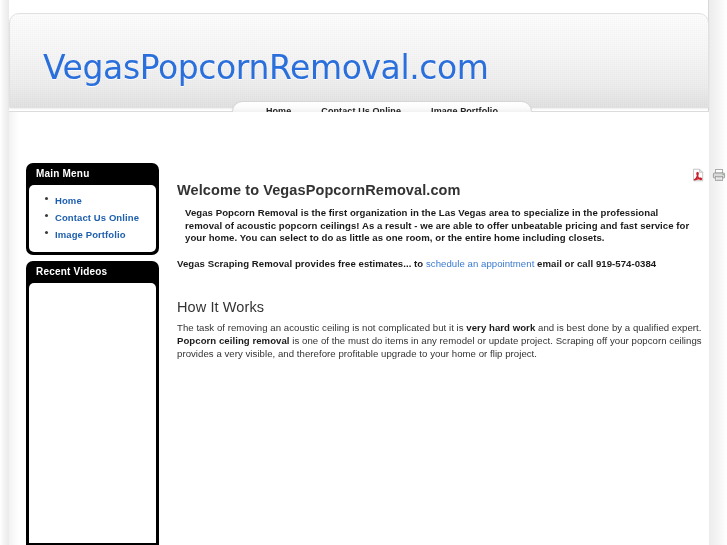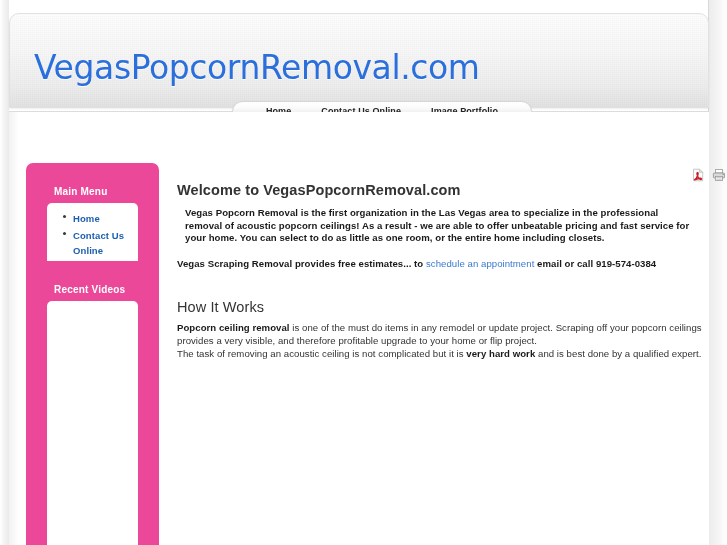--- a/index.html
+++ b/index.html
@@ -62,21 +62,21 @@
   .header-noise {
     position: absolute;
     inset: 0;
     background-image:
       repeating-linear-gradient(0deg, rgba(0,0,0,0.012) 0px, rgba(0,0,0,0.012) 1px, transparent 1px, transparent 2px),
       repeating-linear-gradient(90deg, rgba(0,0,0,0.012) 0px, rgba(0,0,0,0.012) 1px, transparent 1px, transparent 2px);
     pointer-events: none;
   }
   .site-logo {
     position: absolute;
-    left: 24px;
+    left: 33px;
     top: 34px;
     font-family: "DejaVu Sans", sans-serif;
     font-size: 33px;
     font-weight: 400;
     letter-spacing: -0.4px;
     color: #2a6fdb;
     white-space: nowrap;
     text-shadow: 0 1px 0 rgba(255,255,255,0.8);
   }
 
@@ -142,24 +142,24 @@
     width: 10px;
     height: 433px;
     background: linear-gradient(to right, #f2f2f2 0%, #fafafa 60%, #ffffff 100%);
   }
 
   
   .module {
     position: absolute;
     left: 26px;
     width: 133px;
-    background: #ec4899;
+    background: #000000;
     border-radius: 7px;
     box-sizing: border-box;
-    padding: 18px;
+    padding: 0;
     overflow: hidden;
   }
   .module-title {
     color: #ffffff;
     font-size: 10px;
     font-weight: bold;
     padding: 5px 0 5px 10px;
     line-height: 12px;
     letter-spacing: 0.2px;
   }
@@ -347,22 +347,22 @@
 
     <p class="intro">Vegas Popcorn Removal is the first organization in the Las Vegas area to specialize in the professional removal of acoustic popcorn ceilings!  As a result - we are able to offer unbeatable pricing and fast service for your home.  You can select to do as little as one room, or the entire home including closets.</p>
 
     <p class="estimates">
       <span>Vegas Scraping Removal provides free estimates... to </span><a class="inline-link" href="#">schedule an appointment</a><span> email or call 919-574-0384</span>
     </p>
 
     <h2 class="section-title">How It Works</h2>
 
     <p class="body-text">
+      <span>The task of removing an acoustic ceiling is not complicated but it is </span><span class="strong">very hard work</span><span> and is best done by a qualified expert.</span>
+    </p>
+
+    <p class="body-text">
       <span class="strong">Popcorn ceiling removal</span><span> is one of the must do items in any remodel or update project. Scraping off your popcorn ceilings provides a very visible, and therefore profitable upgrade to your home or flip project.</span>
     </p>
 
-    <p class="body-text">
-      <span>The task of removing an acoustic ceiling is not complicated but it is </span><span class="strong">very hard work</span><span> and is best done by a qualified expert.</span>
-    </p>
-
   </div>
 
 </div>
 
 </body></html>

